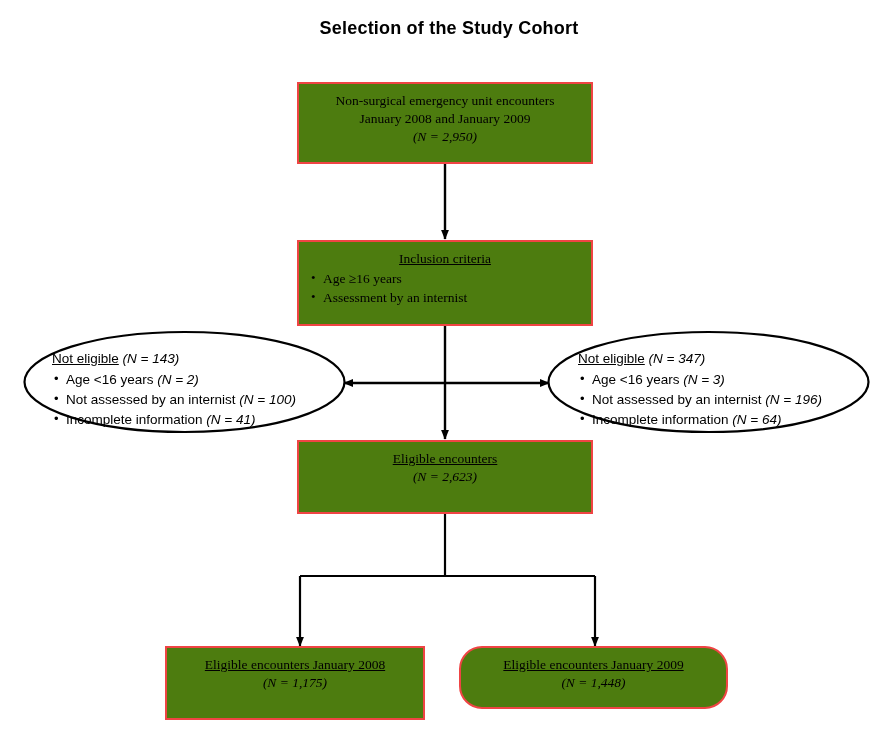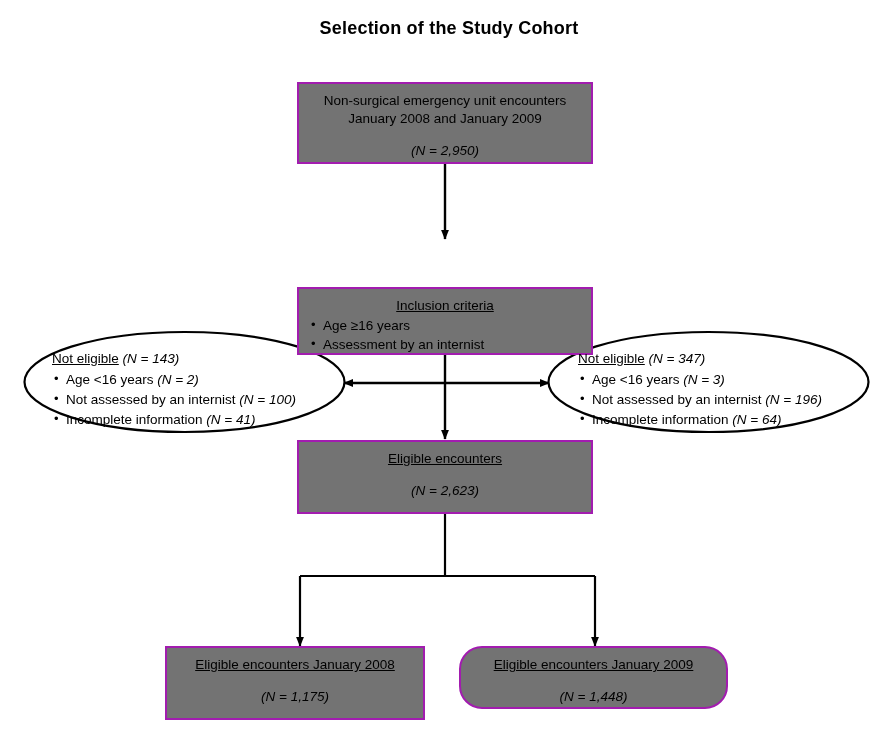--- a/index.html
+++ b/index.html
@@ -35,41 +35,42 @@
     font-size: 18px;
     font-weight: bold;
     letter-spacing: 0.2px;
   }
   .node {
     position: absolute;
     box-sizing: border-box;
     z-index: 2;
   }
   .node-box {
-    border: 2px solid #a21caf;
-    background: #737373;
+    border: 2px solid #ef4444;
+    background: #4d7c0f;
+    font-family: Liberation Serif, serif;
   }
   .node-inner {
     position: relative;
     z-index: 3;
     padding: 8px 10px 0 10px;
     font-size: 13.5px;
     line-height: 1.34;
   }
   .ellipse-inner {
     padding: 0;
     font-size: 13.5px;
     line-height: 1.40;
   }
   .center { text-align: center; }
   .hdr {
     text-decoration: underline;
     text-underline-offset: 1px;
   }
-  .n-italic { font-style: italic; margin-top: 14px; }
+  .n-italic { font-style: italic; }
   ul.bullets {
     list-style: none;
     margin: 2px 0 0 0;
     padding: 0;
     text-align: left;
   }
   ul.bullets li {
     position: relative;
     padding-left: 14px;
     margin: 0 0 1px 0;
@@ -126,21 +127,21 @@
   </svg>
 
   <div class="node node-box" style="left:297px; top:82px; width:296px; height:82px;">
     <div class="node-inner center">
       <div class="node-title-line">Non-surgical emergency unit encounters</div>
       <div class="node-title-line">January 2008 and January 2009</div>
       <div class="n-italic">(N = 2,950)</div>
     </div>
   </div>
 
-  <div class="node node-box" style="left:297px; top:240px; width:296px; height:68px;margin-top:47px;">
+  <div class="node node-box" style="left:297px; top:240px; width:296px; height:86px;">
     <div class="node-inner">
       <div class="center">
         <span class="hdr">Inclusion criteria</span>
       </div>
       <ul class="bullets">
         <li>Age ≥16 years</li>
         <li>Assessment by an internist</li>
       </ul>
     </div>
   </div>

